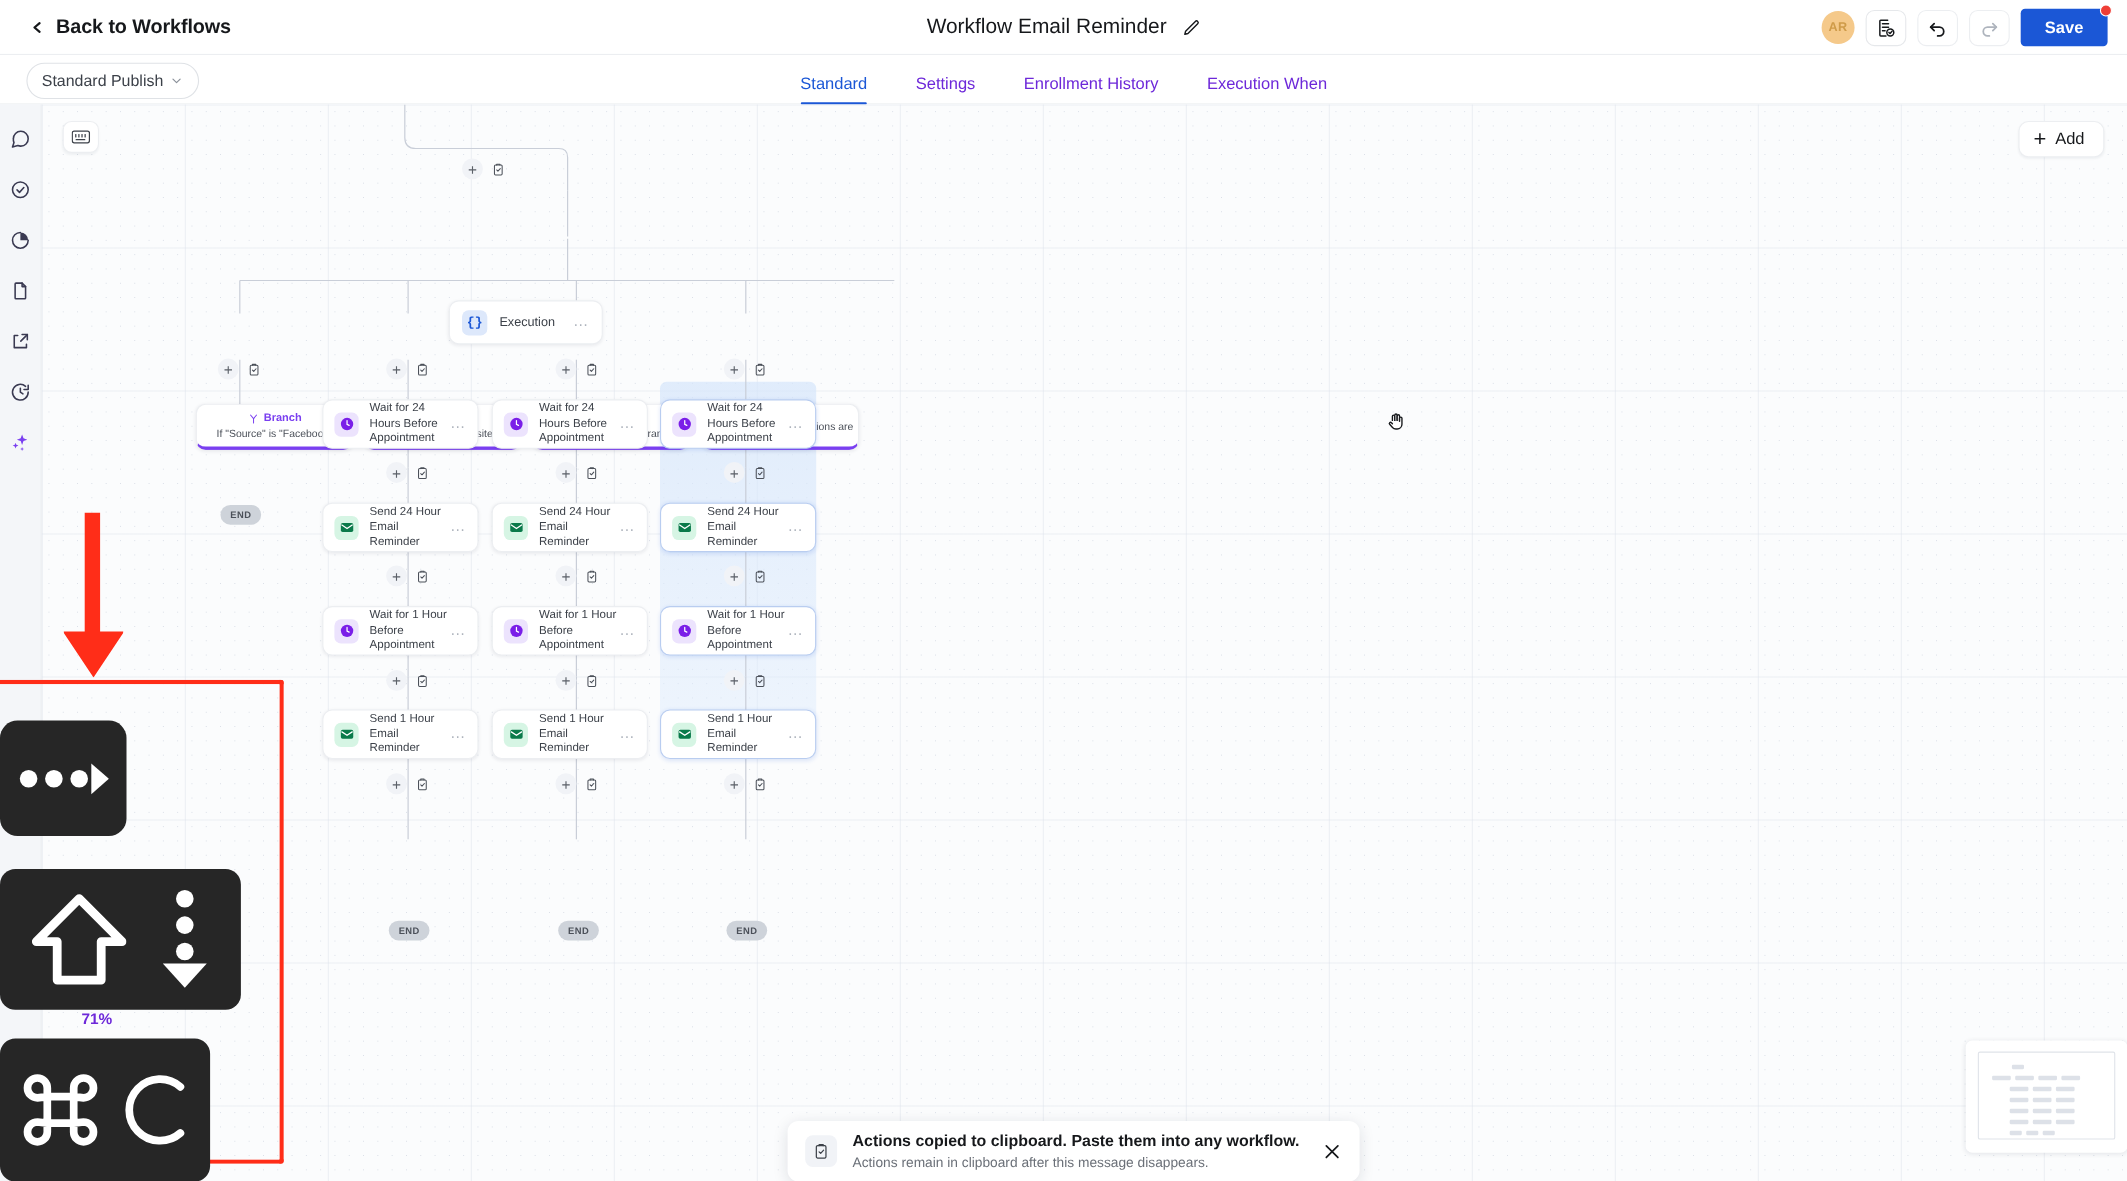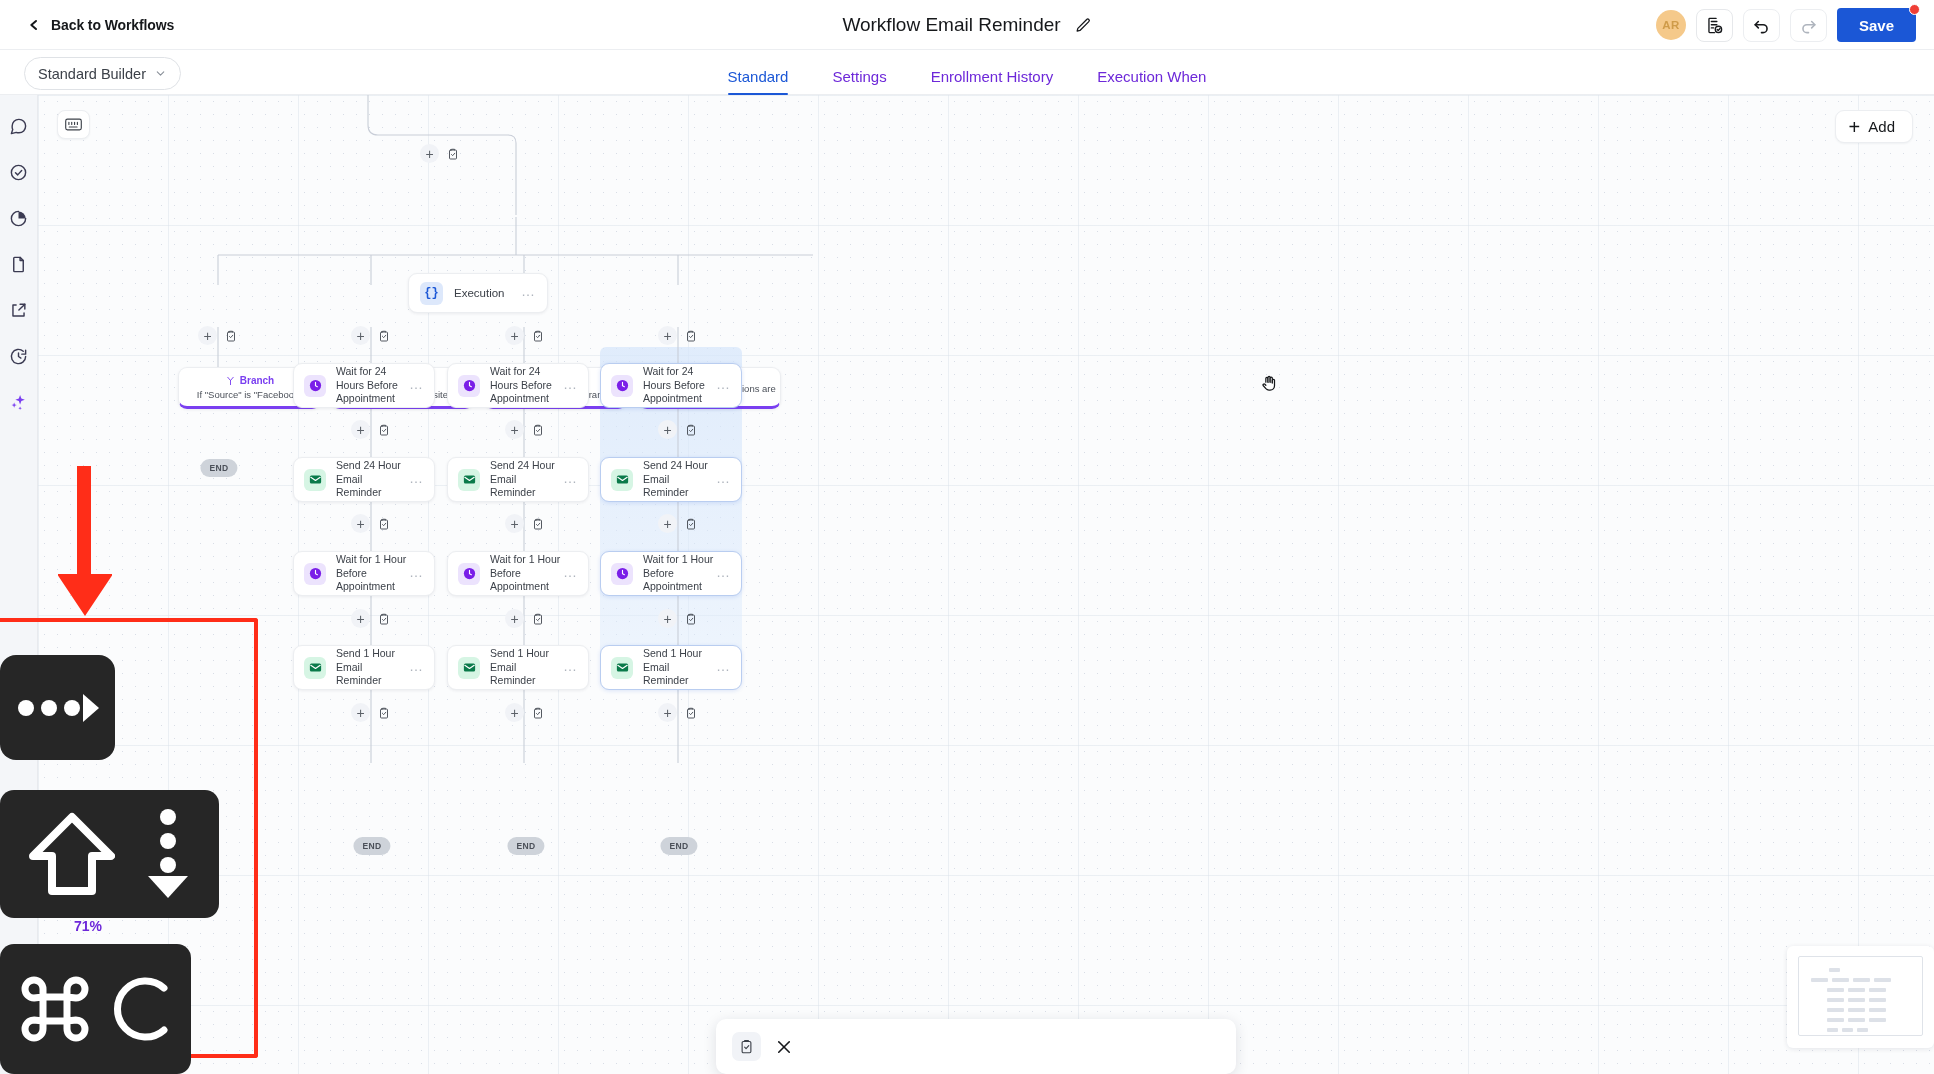--- a/index.html
+++ b/index.html
@@ -16,21 +16,21 @@
   .topbar {
     position: absolute; top: 0; left: 0; width: 1934px; height: 50px;
     background: #fff; border-bottom: 1px solid #eceef1;
     display: flex; align-items: center;
   }
   .back-btn {
     display: flex; align-items: center; gap: 9px;
     margin-left: 26px; cursor: pointer;
   }
   .back-chevron { width: 16px; height: 16px; color: #16181b; display:block; }
-  .back-label { font-size: 14px; font-weight: 700; color: #16181b; letter-spacing: -0.1px; }
+  .back-label { font-size: 18px; font-weight: 700; color: #16181b; letter-spacing: -0.1px; }
 
   .title-wrap {
     position: absolute; left: 0; right: 0; top: 0; height: 50px;
     display: flex; align-items: center; justify-content: center; gap: 14px;
     pointer-events: none;
   }
   .wf-title { font-size: 19px; font-weight: 400; color: #16181b; }
   .pencil-icon { width: 17px; height: 17px; color: #16181b; pointer-events: auto; cursor: pointer; }
 
   .top-right {
@@ -326,21 +326,21 @@
       </div>
       <button class="save-btn">
         <span>Save</span>
         <span class="save-dot"></span>
       </button>
     </div>
   </div>
 
   <div class="tabbar">
     <div class="builder-select">
-      <span class="lbl">Standard Builder</span>
+      <span class="lbl">Standard Publish</span>
       <svg class="chev" viewBox="0 0 24 24" fill="none" stroke="currentColor" stroke-width="2" stroke-linecap="round" stroke-linejoin="round">
           <polyline points="6 9 12 15 18 9"></polyline>
         </svg>
     </div>
 
     <div class="tabs">
       <div class="tab active">Standard</div>
       <div class="tab">Settings</div>
       <div class="tab">Enrollment History</div>
       <div class="tab">Execution When</div>
@@ -807,20 +807,24 @@
     </div>
 
     <div class="toast" style="left:678px;top:924px;">
       <div class="ticon">
         <svg viewBox="0 0 24 24" fill="none" stroke="currentColor" stroke-width="1.8" stroke-linecap="round" stroke-linejoin="round">
             <rect x="5" y="4" width="14" height="18" rx="2"></rect>
             <path d="M9 4V2.5h6V4"></path>
             <polyline points="9 13 11.3 15.3 15.6 10.5"></polyline>
           </svg>
       </div>
+      <div class="tbody">
+        <div class="tt">Actions copied to clipboard. Paste them into any workflow.</div>
+        <div class="ts">Actions remain in clipboard after this message disappears.</div>
+      </div>
       <svg class="tclose" viewBox="0 0 24 24" fill="none" stroke="currentColor" stroke-width="2.1" stroke-linecap="round">
           <line x1="5" y1="5" x2="19" y2="19"></line>
           <line x1="19" y1="5" x2="5" y2="19"></line>
         </svg>
     </div>
 
     <div class="minimap" style="left:1749px;top:851px;">
       <div class="mmframe"></div>
       <div class="mm-row" style="left:42px;top:22px;">
           <div class="mm-cell sm"></div>

